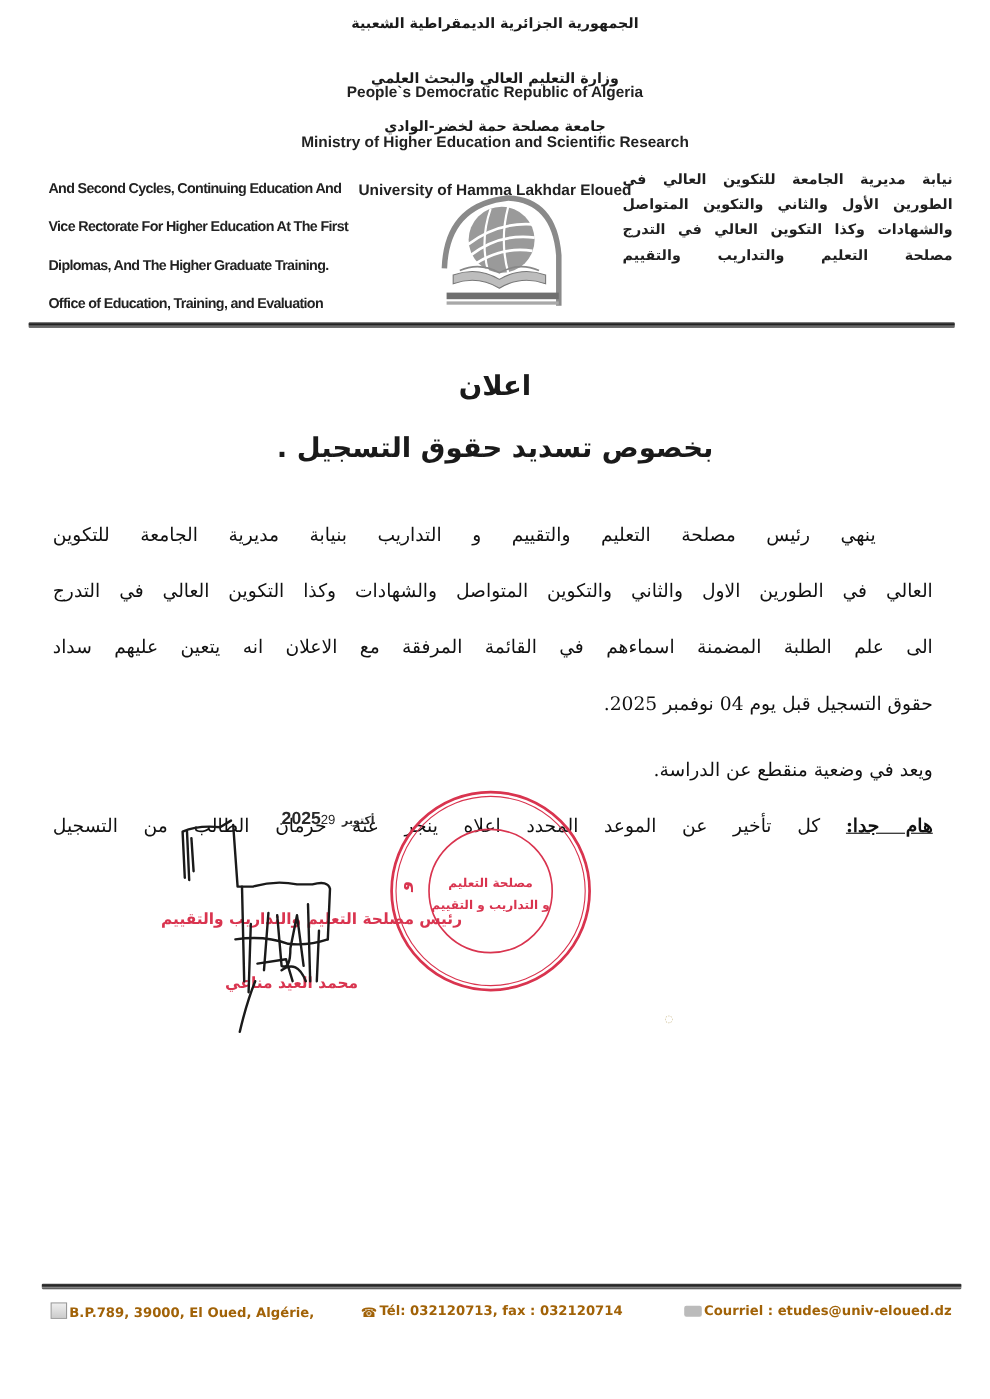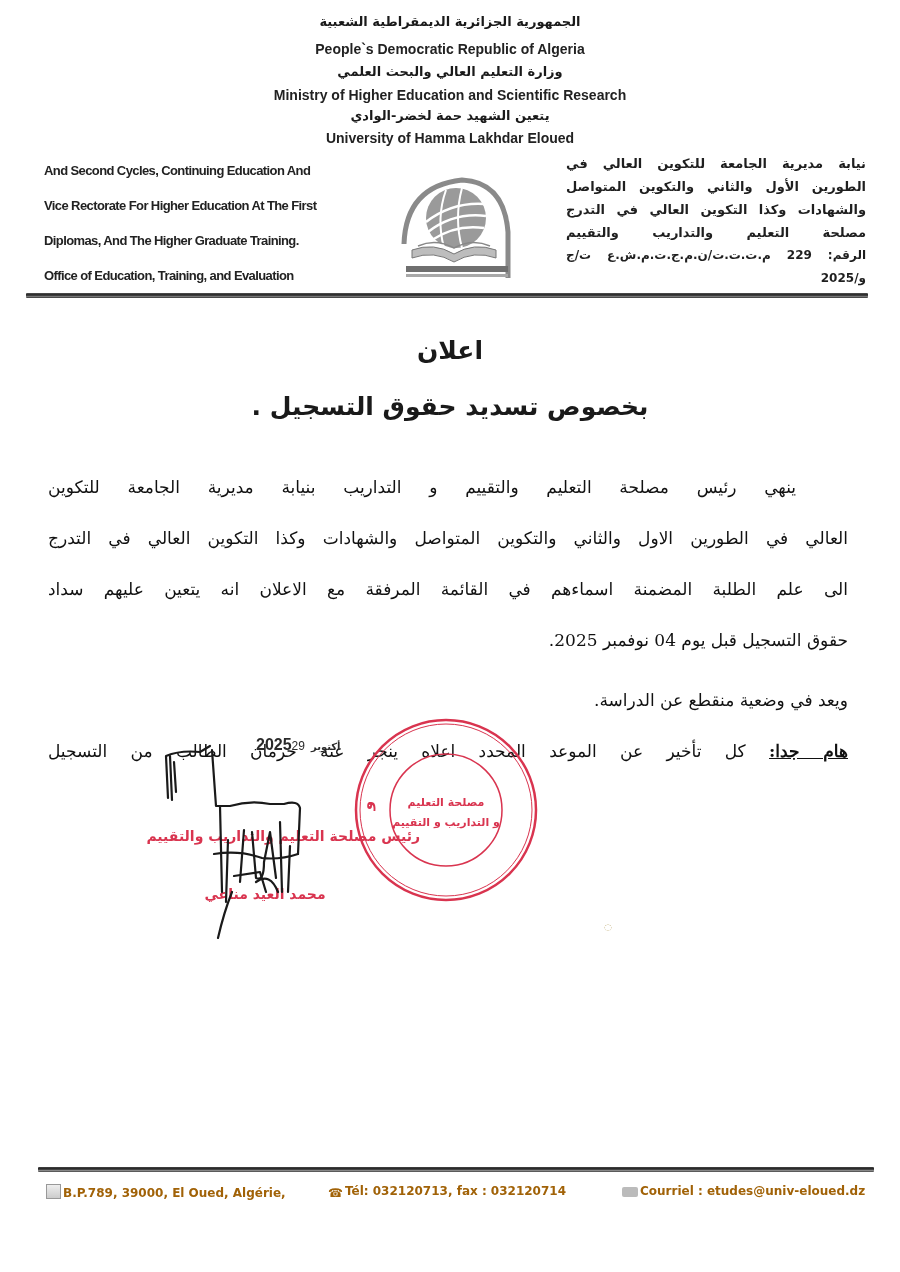--- a/index.html
+++ b/index.html
@@ -3,21 +3,21 @@
   <meta charset="utf-8">
   <style>
     html, body { margin: 0; padding: 0; }
     body {
       width: 900px; height: 1272px; background: #ffffff; position: relative; overflow: hidden;
       font-family: "DejaVu Sans", sans-serif; color: #1a1a1a;
     }
     .abs { position: absolute; }
     .center-head { left: 0; width: 900px; text-align: center; }
     .ar-head { font-family: "DejaVu Sans", sans-serif; font-weight: bold; font-size: 13px; direction: rtl; color: #1a1a1a; }
-    .en-head { font-family: "Liberation Sans", sans-serif; font-weight: bold; font-size: 14px; color: #222; }
+    .en-head { font-family: "Liberation Sans", sans-serif; font-weight: bold; font-size: 14px; color: #222; margin-top: 34px; }
     .left-block { left: 44px; top: 160px; width: 300px; font-family: "Liberation Sans", sans-serif; font-weight: bold; font-size: 13px; letter-spacing: -0.6px; color: #222; }
     .left-block div { height: 35px; line-height: 22px; }
     .right-block { right: 34px; top: 152px; width: 300px; direction: rtl; text-align: justify; font-family: "DejaVu Sans", sans-serif; font-weight: bold; font-size: 13px; color: #1f1f1f; }
     .right-block div { height: 23px; line-height: 23px; text-align-last: justify; }
     .right-block .ref { text-align-last: right; font-size: 12px; }
     .rule-top { left: 26px; top: 293px; width: 842px; height: 5px; background: linear-gradient(#555, #222 40%, #777 70%, #333); border-radius: 1px; }
     .title1 { top: 336px; font-family: "DejaVu Sans", sans-serif; font-weight: bold; font-size: 25px; direction: rtl; }
     .title2 { top: 392px; font-family: "DejaVu Sans", sans-serif; font-weight: bold; font-size: 25px; direction: rtl; }
     .body-text { right: 52px; width: 800px; direction: rtl; font-family: "DejaVu Serif", serif; font-size: 17px; color: #111; }
     .body-text .line { height: 51px; line-height: 51px; text-align: justify; text-align-last: justify; }
@@ -44,21 +44,21 @@
     .mail-ico { width: 16px; height: 10px; background: #bbb; border-radius: 2px; }
     .logo { left: 392px; top: 174px; width: 124px; height: 108px; }
   </style>
 </head>
 <body>
 
 <div class="abs center-head ar-head" style="top:14px;">الجمهورية الجزائرية الديمقراطية الشعبية</div>
 <div class="abs center-head en-head" style="top:41px;">People`s Democratic Republic of Algeria</div>
 <div class="abs center-head ar-head" style="top:64px;">وزارة التعليم العالي  والبحث العلمي</div>
 <div class="abs center-head en-head" style="top:87px;">Ministry of Higher Education and Scientific Research</div>
-<div class="abs center-head ar-head" style="top:108px;">يتعين الشهيد حمة لخضر-الوادي</div>
+<div class="abs center-head ar-head" style="top:108px;">جامعة مصلحة حمة لخضر-الوادي</div>
 <div class="abs center-head en-head" style="top:130px;">University of Hamma Lakhdar Eloued</div>
 
 <div class="abs left-block">
   <div>And Second Cycles, Continuing Education And</div>
   <div>Vice Rectorate For Higher Education At The First</div>
   <div>Diplomas, And The Higher Graduate Training.</div>
   <div>Office of Education, Training, and Evaluation</div>
 </div>
 
 <div class="abs logo">
@@ -72,21 +72,20 @@
     <rect x="14" y="92" width="102" height="6" fill="#6f6f6f"></rect>
     <rect x="14" y="100" width="102" height="3" fill="#a8a8a8"></rect>
   </svg>
 </div>
 
 <div class="abs right-block">
   <div>نيابة مديرية الجامعة للتكوين العالي في</div>
   <div>الطورين الأول والثاني والتكوين المتواصل</div>
   <div>والشهادات وكذا التكوين العالي في التدرج</div>
   <div>مصلحة التعليم والتداريب والتقييم</div>
-  <div class="ref">الرقم: 229 م.ت.ت.ت/ن.م.ج.ت.م.ش.ع ت/ج و/2025</div>
 </div>
 
 <div class="abs rule-top"></div>
 
 <div class="abs center-head title1">اعلان</div>
 <div class="abs center-head title2">بخصوص تسديد حقوق التسجيل .</div>
 
 <div class="abs body-text para1">
   <div class="line first">ينهي رئيس مصلحة التعليم والتقييم و التداريب بنيابة مديرية الجامعة للتكوين</div>
   <div class="line">العالي في الطورين الاول والثاني والتكوين المتواصل والشهادات وكذا التكوين العالي في التدرج</div>

